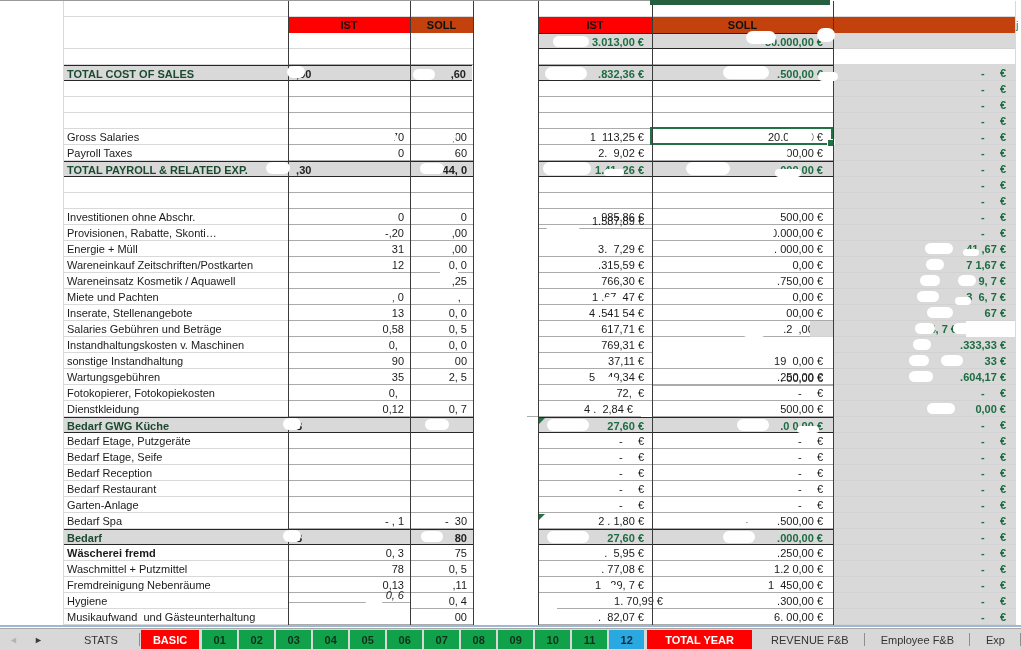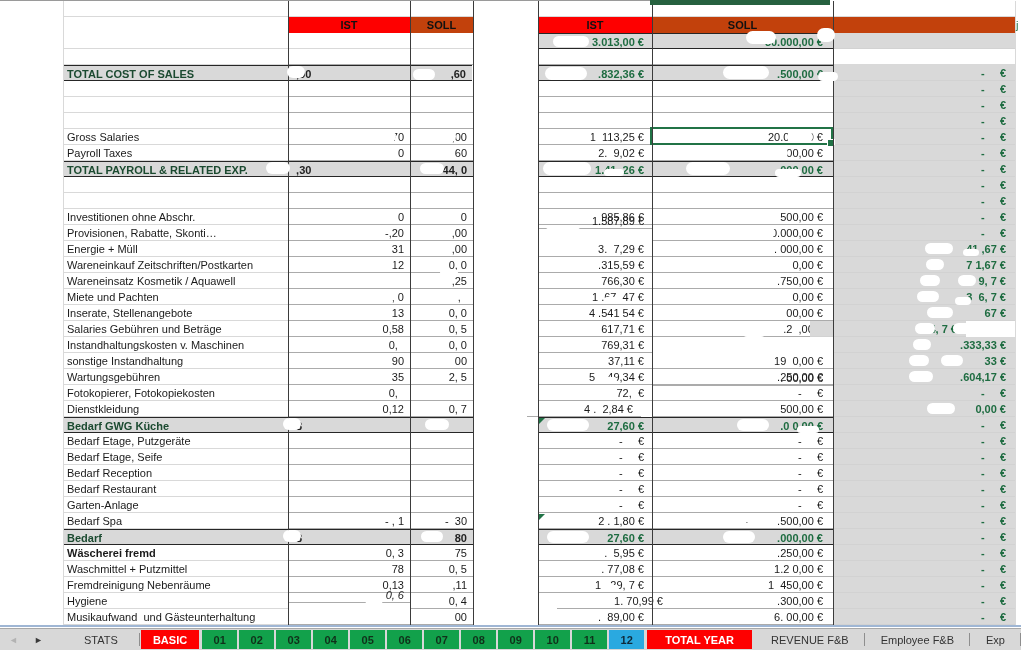--- a/index.html
+++ b/index.html
@@ -281,21 +281,21 @@
       <div class="cell num c-re rgray" style="left: 833px; top: 577px; width: 182px;">-     €</div>
       <div class="cell lab gl" style="left: 63px; top: 593px; width: 225px;">Hygiene</div>
       <div class="cell num c-ip dl" style="left: 288px; top: 587px; width: 122px; font-style: italic;">0, 6</div>
       <div class="cell num c-sp dl" style="left: 410px; top: 593px; width: 63px;">0, 4</div>
       <div class="cell num c-ie dl" style="left: 538px; top: 593px; width: 114px; margin-left: 19px;"> 1. 70,99 €</div>
       <div class="cell num c-se dl" style="left: 652px; top: 593px; width: 181px;"> .300,00 €</div>
       <div class="cell num c-re rgray" style="left: 833px; top: 593px; width: 182px;">-     €</div>
       <div class="cell lab gl" style="left: 63px; top: 609px; width: 225px;">Musikaufwand  und Gästeunterhaltung</div>
       <div class="cell num c-ip dl" style="left: 288px; top: 609px; width: 122px;">   </div>
       <div class="cell num c-sp dl" style="left: 410px; top: 609px; width: 63px;">  00</div>
-      <div class="cell num c-ie dl" style="left: 538px; top: 609px; width: 114px;"> .  89,00 €</div>
+      <div class="cell num c-ie dl" style="left: 538px; top: 609px; width: 114px;"> .  82,07 €</div>
       <div class="cell num c-se dl" style="left: 652px; top: 609px; width: 181px;">6. 00,00 €</div>
       <div class="cell num c-re rgray" style="left: 833px; top: 609px; width: 182px;">-     €</div>
       <div class="vline" style="left: 63px; background: rgb(217, 217, 217);"></div>
       <div class="vline" style="left: 288px; background: rgb(59, 59, 59);"></div>
       <div class="vline" style="left: 410px; background: rgb(59, 59, 59);"></div>
       <div class="vline" style="left: 473px; background: rgb(59, 59, 59);"></div>
       <div class="vline" style="left: 538px; background: rgb(59, 59, 59);"></div>
       <div class="vline" style="left: 652px; background: rgb(59, 59, 59);"></div>
       <div class="vline" style="left: 833px; background: rgb(59, 59, 59);"></div>
       <div class="vline" style="left: 1015px; background: rgb(217, 217, 217);"></div>

